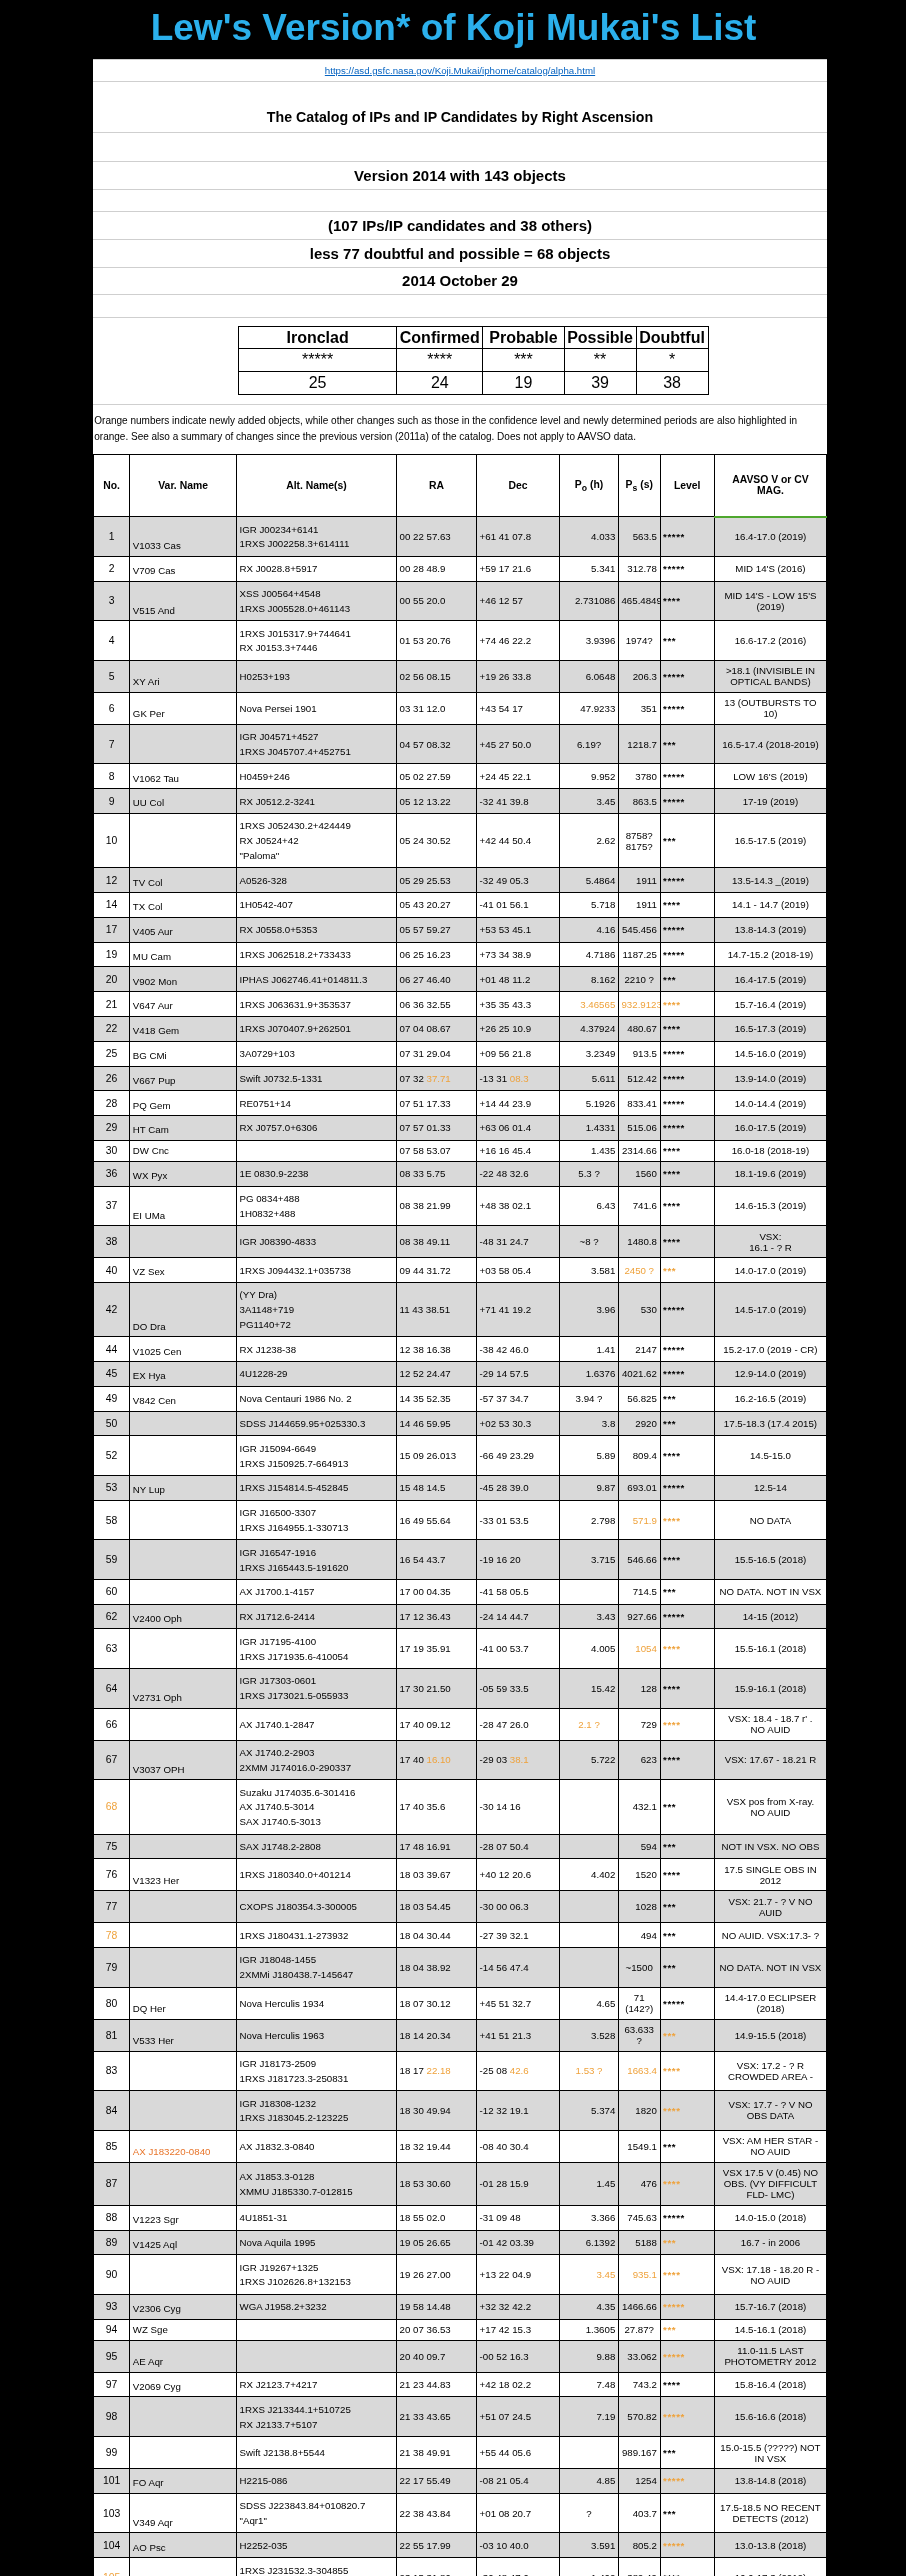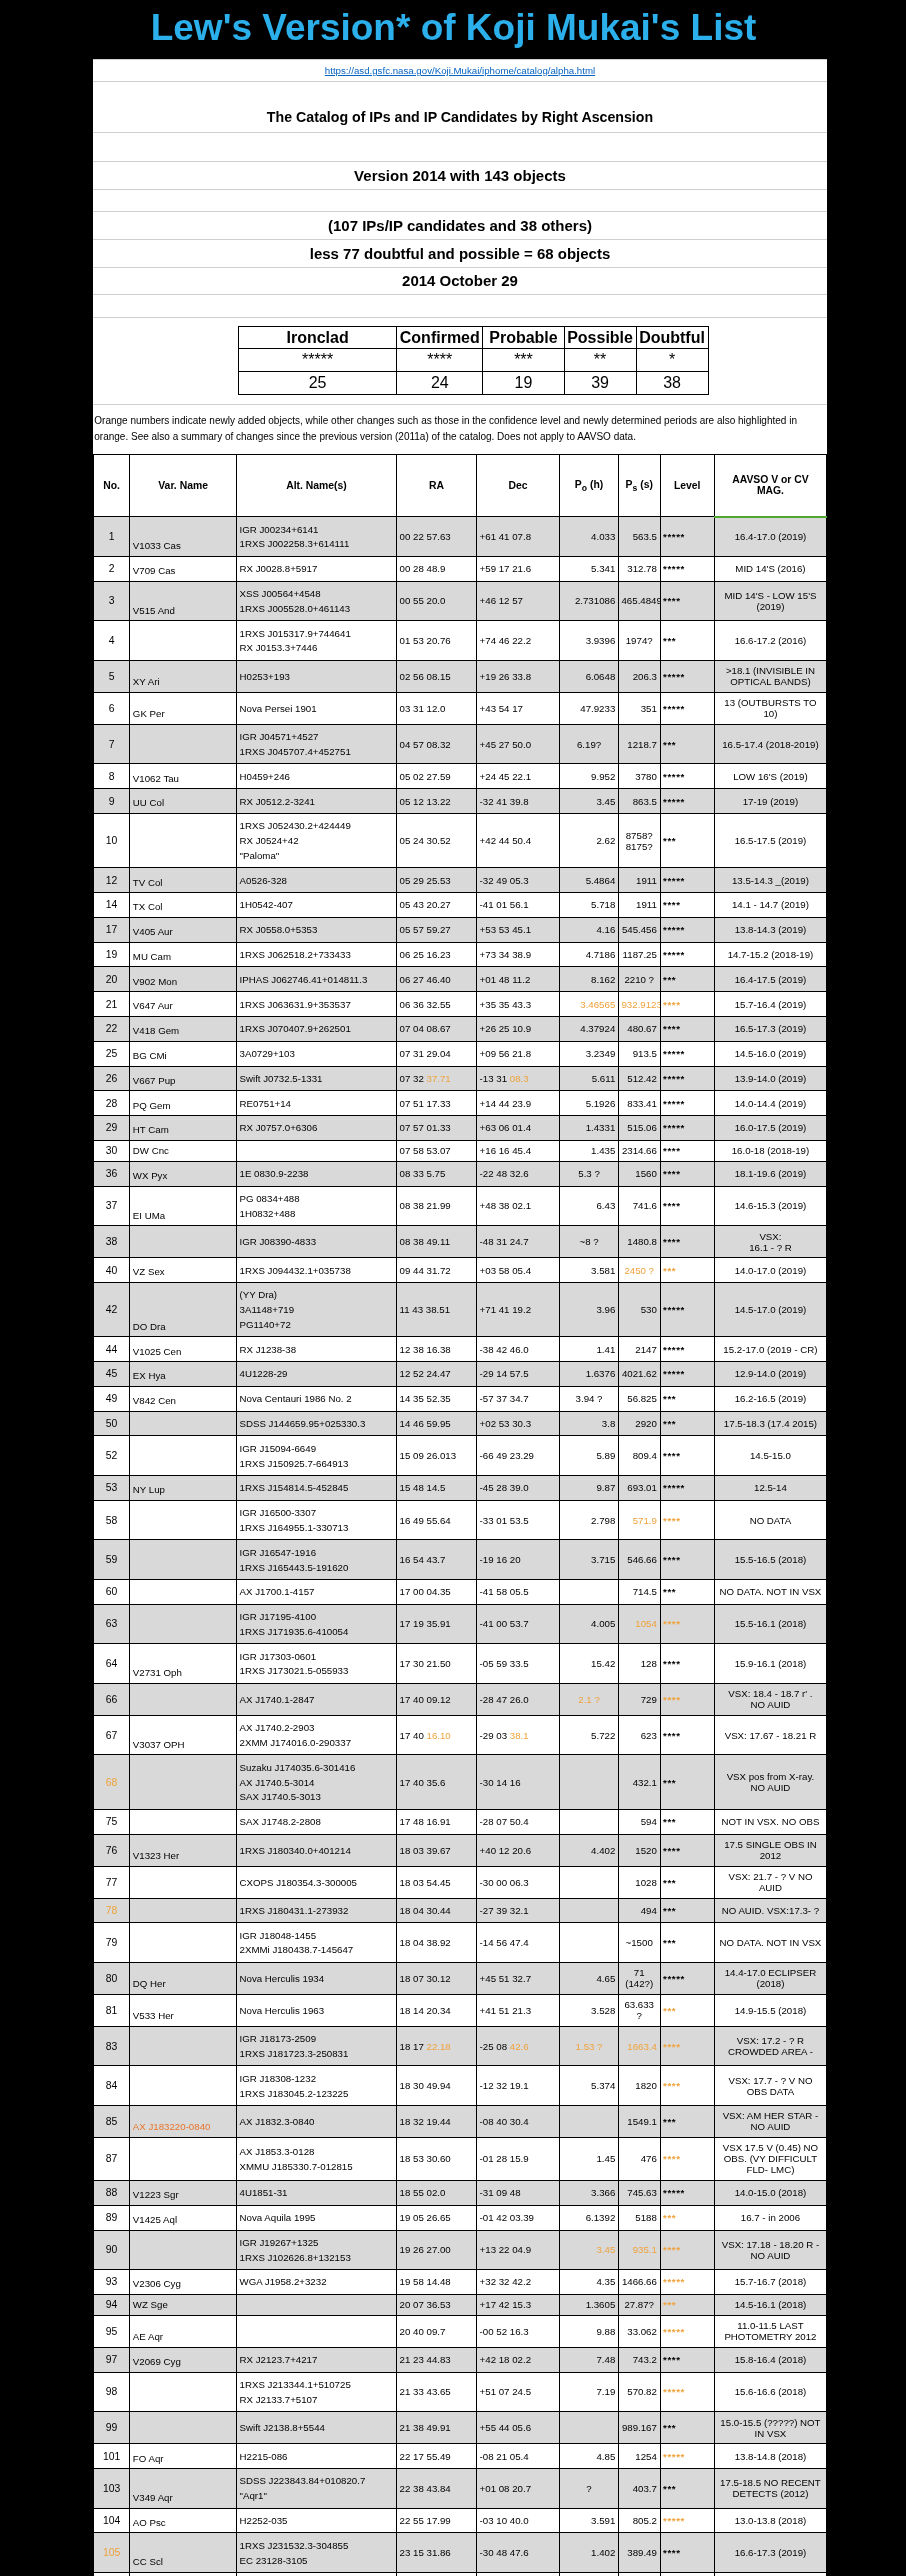--- a/index.html
+++ b/index.html
@@ -638,20 +638,33 @@
               <div class="alt-line">AX J1700.1-4157</div>
             </td>
     <td class="c-ra"><span class="b">17 00 04.35</span><span class="o hl"></span></td>
     <td class="c-dec"><span class="b">-41 58 05.5</span><span class="o hl"></span></td>
     <td class="c-po"></td>
     <td class="c-ps">714.5</td>
     <td class="c-level">***</td>
     <td class="c-mag">NO DATA.  NOT IN VSX</td>
   </tr>
           <tr>
+    <td class="c-no">62</td>
+    <td class="c-var">V2400 Oph</td>
+    <td class="c-alt">
+              <div class="alt-line">RX J1712.6-2414</div>
+            </td>
+    <td class="c-ra"><span class="b">17 12 36.43</span><span class="o hl"></span></td>
+    <td class="c-dec"><span class="b">-24 14 44.7</span><span class="o hl"></span></td>
+    <td class="c-po">3.43</td>
+    <td class="c-ps">927.66</td>
+    <td class="c-level">*****</td>
+    <td class="c-mag">14-15 (2012)</td>
+  </tr>
+          <tr>
     <td class="c-no">63</td>
     <td class="c-var"></td>
     <td class="c-alt">
               <div class="alt-line">IGR J17195-4100</div>
               <div class="alt-line">1RXS J171935.6-410054</div>
             </td>
     <td class="c-ra"><span class="b">17 19 35.91</span><span class="o hl"></span></td>
     <td class="c-dec"><span class="b">-41 00 53.7</span><span class="o hl"></span></td>
     <td class="c-po">4.005</td>
     <td class="c-ps hl">1054</td>

